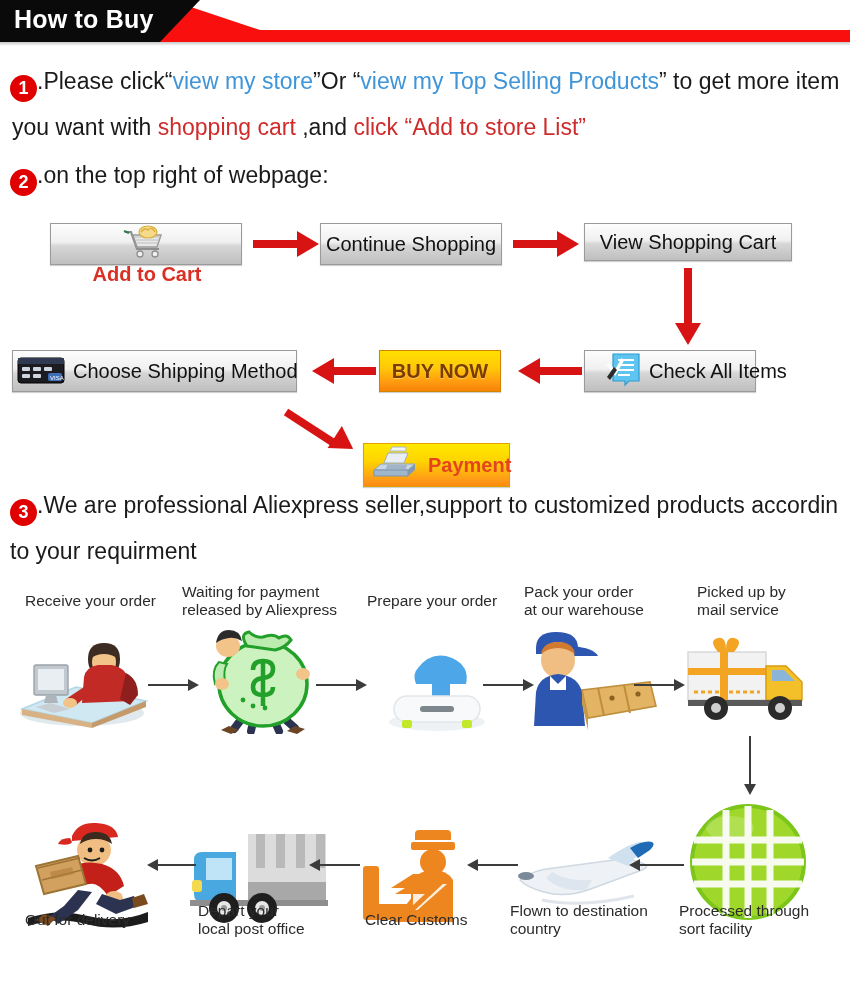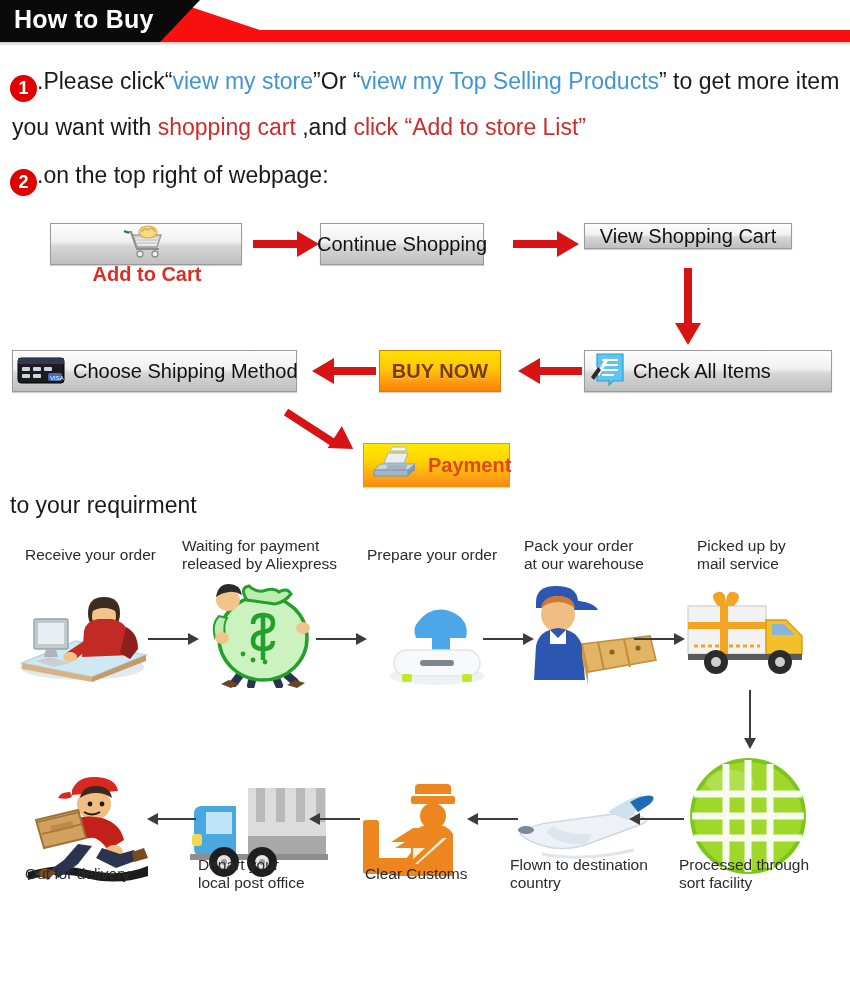--- a/index.html
+++ b/index.html
@@ -104,26 +104,26 @@
   .btn-orange {
     background: linear-gradient(to bottom, #ffe000 0%, #ffc907 42%, #ff9a10 78%, #f98306 100%);
     border: 1px solid #d08400;
     color: #7a3c00;
     font-weight: bold;
     text-shadow: 0 1px 0 rgba(255,255,255,.35);
   }
 
   #btn-add-cart      { left: 50px;  top: 25px; width: 192px; height: 42px; justify-content: flex-start; padding-left: 4px; flex-direction: column; }
   #btn-add-cart .lbl { color: #d93025; font-weight: bold; font-size: 20px; margin-left: 6px; }
-  #btn-continue      { left: 320px; top: 25px; width: 164px; height: 42px; }
-  #btn-view-cart     { left: 584px; top: 25px; width: 208px; height: 26px; text-align: center; }
+  #btn-continue      { left: 320px; top: 25px; width: 182px; height: 42px; }
+  #btn-view-cart     { left: 584px; top: 25px; width: 208px; height: 38px; text-align: center; }
   #btn-shipping      { left: 12px;  top: 152px; width: 285px; height: 42px; justify-content: flex-start; padding-left: 2px; }
   #btn-shipping .lbl { margin-left: 4px; }
   #btn-buynow        { left: 379px; top: 152px; width: 122px; height: 42px; }
-  #btn-check         { left: 584px; top: 152px; width: 248px; height: 42px; justify-content: flex-start; padding-left: 4px; }
+  #btn-check         { left: 584px; top: 152px; width: 172px; height: 42px; justify-content: flex-start; padding-left: 20px; }
   #btn-check .lbl    { margin-left: 4px; }
   #btn-payment       { left: 363px; top: 245px; width: 147px; height: 44px;
                        background: linear-gradient(to bottom, #ffe900 0%, #ffd400 40%, #ff9b18 85%, #fb8a10 100%);
                        border: 1px solid #e0a000; justify-content: flex-start; padding-left: 4px; }
   #btn-payment .lbl  { color: #e2451f; font-weight: bold; font-size: 20px; margin-left: 8px; }
 
   
   .ico { flex: 0 0 auto; display: block; }
 
   
@@ -298,20 +298,23 @@
         <path d="M16 19 L20 9 L40 9 L36 19 Z" fill="#e9eef3" stroke="#9fb0c2" stroke-width="1"></path>
         <path d="M22 7 L38 7 L38 3 L24 3 Z" fill="#f4f7fa" stroke="#a8b8c8" stroke-width="1"></path>
         <path d="M19 22 h20 M18 24 h20" stroke="#7d93aa" stroke-width="1"></path>
       </svg>
     </span>
     <span class="lbl">Payment</span>
   </div>
 </div>
 
 <div id="step3" class="step-block" style="margin-top:-6px;">
+  <div class="step-line">
+    <span class="num-badge">3</span><span class="blk">.We are professional Aliexpress seller,support to customized products accordin</span>
+  </div>
   <div class="step-line">
     <span class="blk">to your requirment</span>
   </div>
 </div>
 
 <div class="proc">
 
   <div class="pcap" style="left:25px; top:18px; width:160px;">Receive your order</div>
   <div class="pcap" style="left:182px; top:9px; width:170px;">Waiting for payment
 released by Aliexpress</div>

